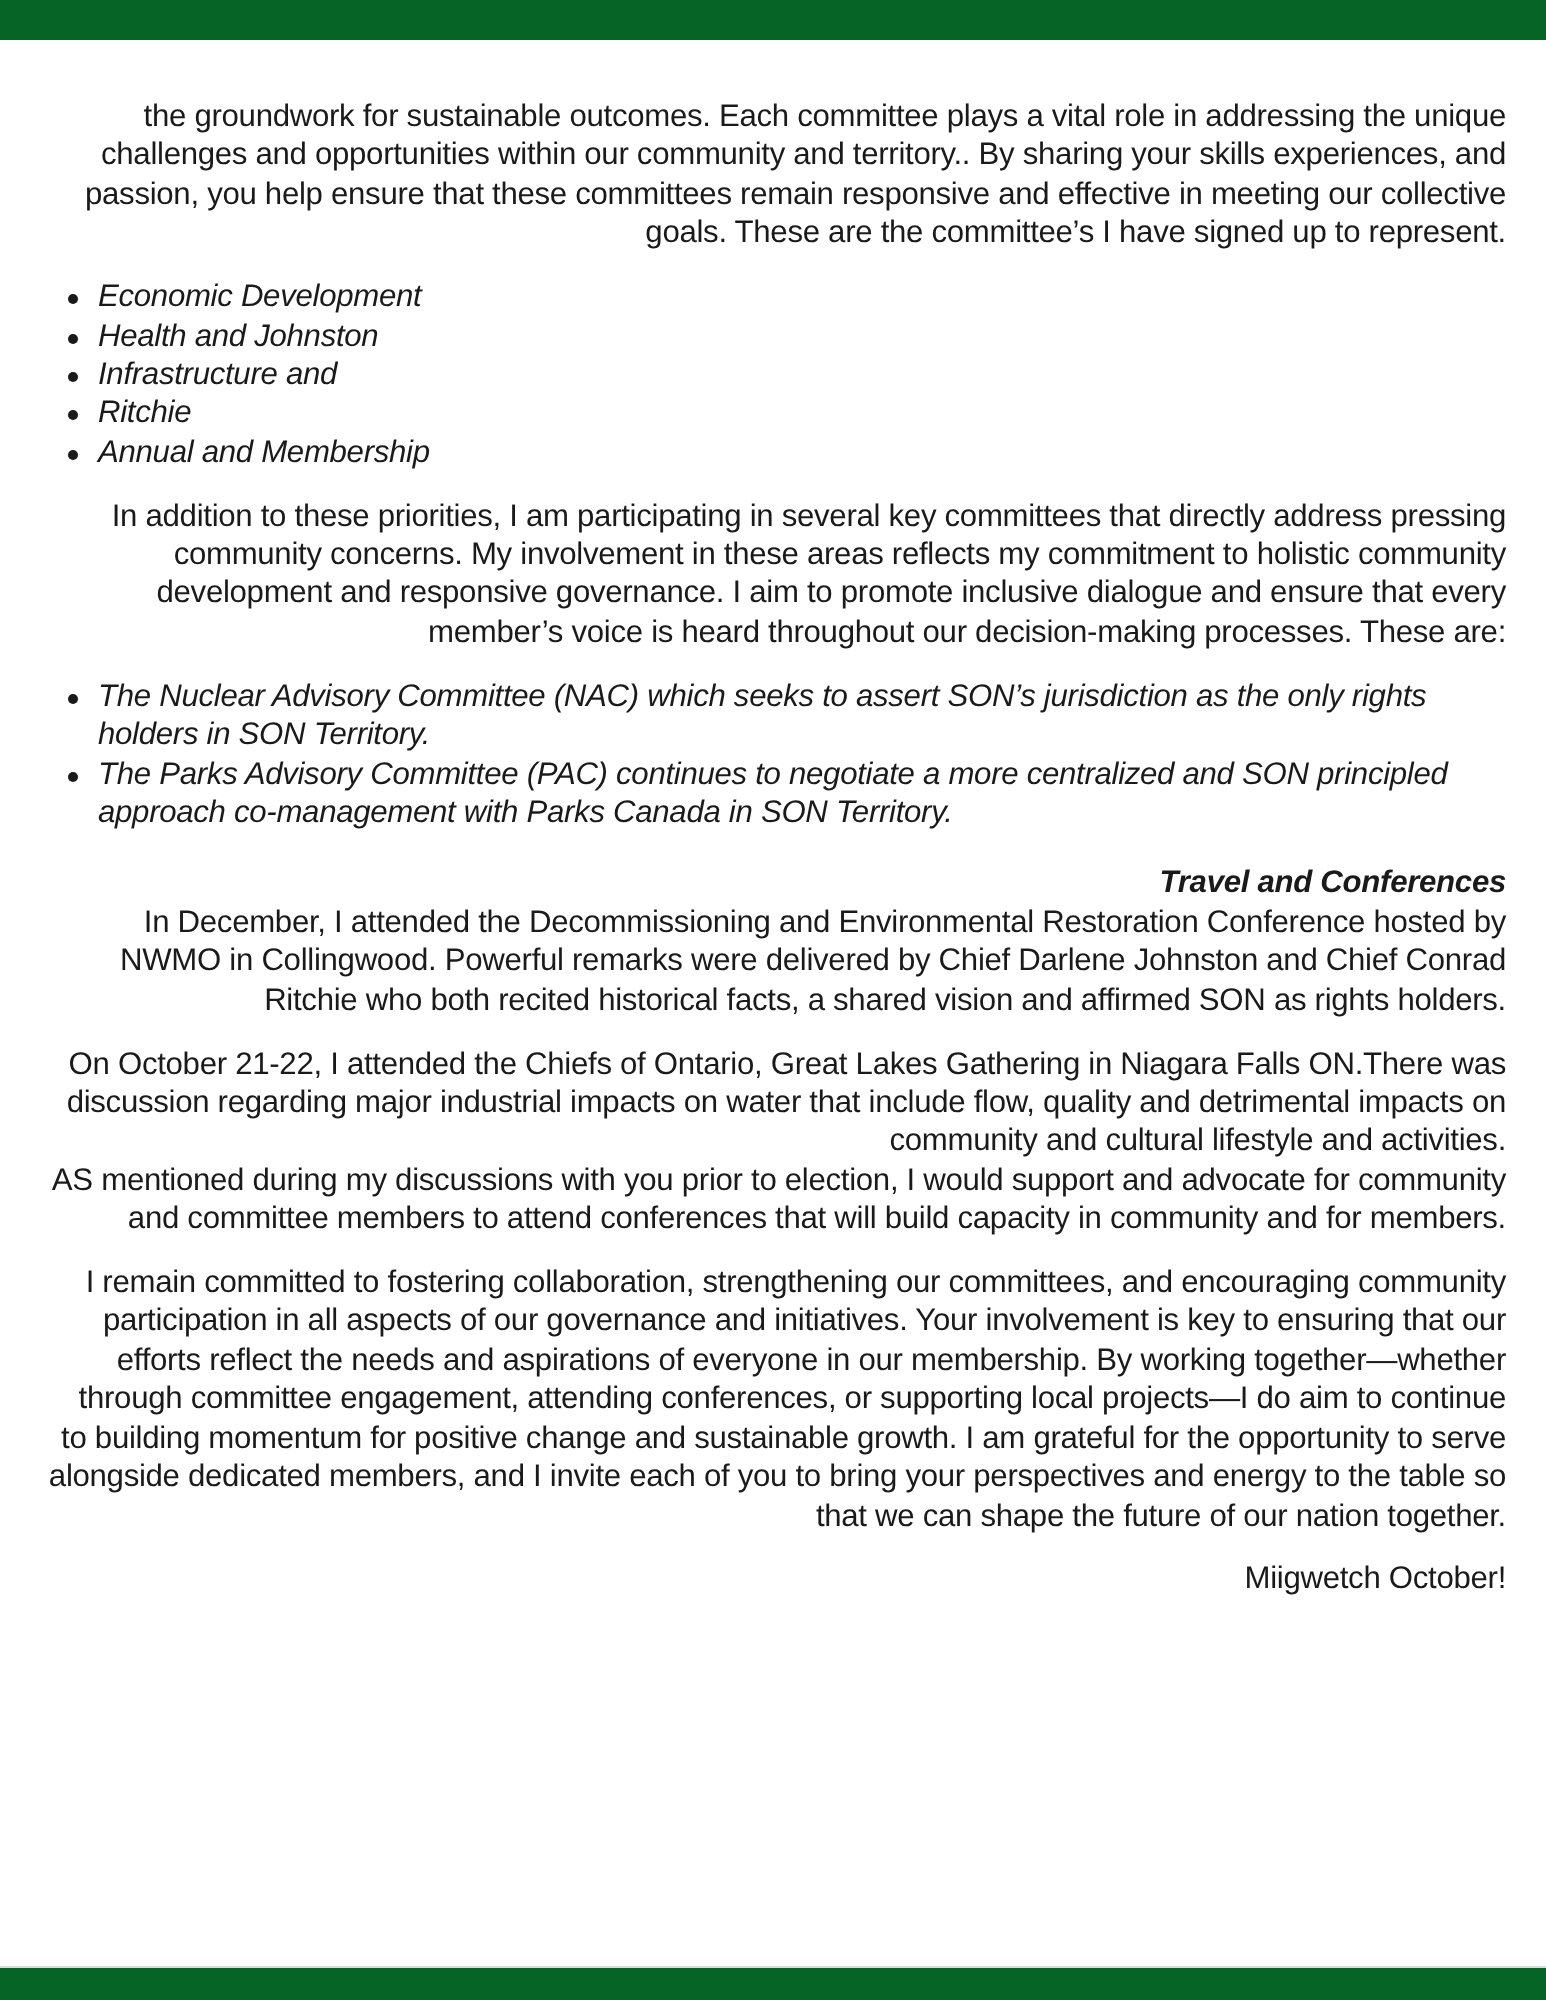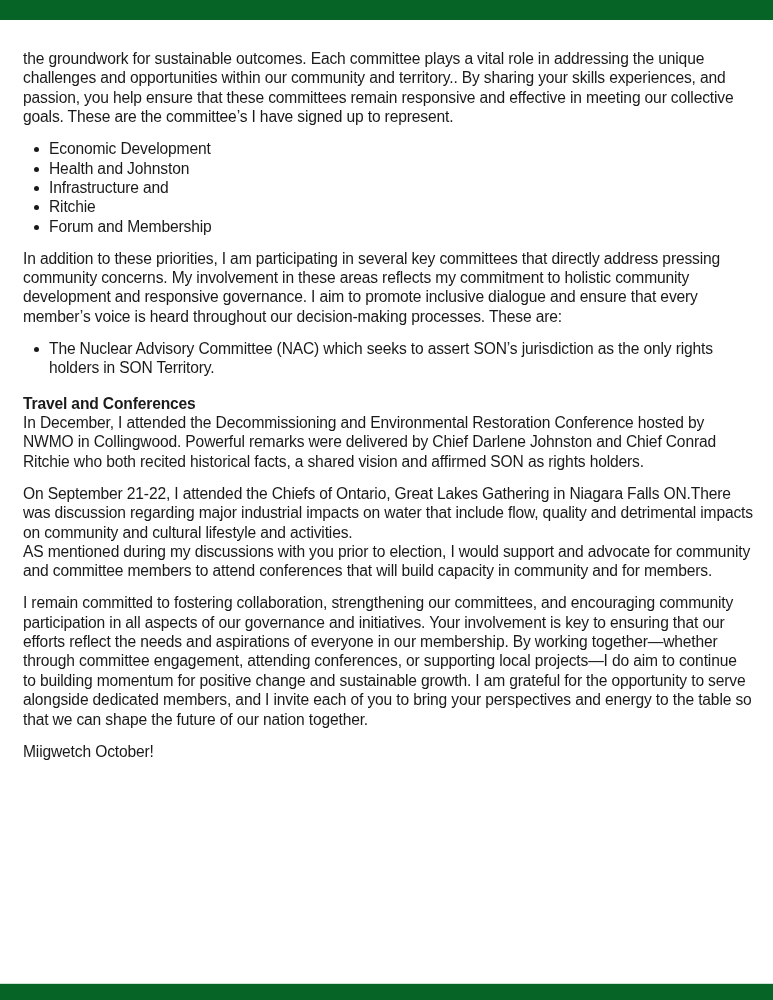--- a/index.html
+++ b/index.html
@@ -23,67 +23,69 @@
     }
     .content {
       position: absolute;
       left: 23px;
       top: 49px;
       width: 730px;
       font-size: 15.6px;
       line-height: 19.4px;
       letter-spacing: -0.15px;
     }
-    p { margin: 0; }
+    p { margin: 0; text-align: right; }
     .gap { margin-top: 12.5px; }
     ul {
       margin: 12.5px 0 0 0;
       padding-left: 26px;
       list-style: none;
+      font-style: italic;
     }
     ul li { position: relative; }
     ul li::before {
       content: "";
       position: absolute;
       left: -15px;
       top: 8px;
       width: 5px; height: 5px;
       border-radius: 50%;
       background: #1a1a1a;
     }
-    .heading { font-weight: bold; }
+    .heading { font-weight: bold; font-style: italic; }
     sup { font-size: 9px; line-height: 0; position: relative; top: -1px; }
   </style>
 </head>
 <body>
 
 <div class="bar-top"></div>
 
 <div class="content">
   <p>the groundwork for sustainable outcomes. Each committee plays a vital role in addressing the unique challenges and opportunities within our community and territory.. By sharing your skills experiences, and passion, you help ensure that these committees remain responsive and effective in meeting our collective goals. These are the committee’s I have signed up to represent.</p>
 
   <ul>
     <li>Economic Development</li>
     <li>Health and Johnston</li>
     <li>Infrastructure and</li>
     <li>Ritchie</li>
-    <li>Forum and Membership</li>
+    <li>Annual and Membership</li>
   </ul>
 
   <p class="gap">In addition to these priorities, I am participating in several key committees that directly address pressing community concerns.  My involvement in these areas reflects my commitment to holistic community development and responsive governance. I aim to promote inclusive dialogue and ensure that every member’s voice is heard throughout our decision-making processes. These are:</p>
 
   <ul>
     <li>The Nuclear Advisory Committee (NAC) which seeks to assert SON’s jurisdiction as the only rights holders in SON Territory.</li>
+    <li>The Parks Advisory Committee (PAC) continues to negotiate a more centralized and SON principled approach co-management with Parks Canada in SON Territory.</li>
   </ul>
 
   <p class="gap heading" style="margin-top:16px">Travel and Conferences</p>
   <p>In December, I attended the Decommissioning and Environmental Restoration Conference hosted by NWMO in Collingwood. Powerful remarks were delivered by Chief Darlene Johnston and Chief Conrad Ritchie who both recited historical facts, a shared vision and affirmed SON as rights holders.</p>
 
   <div class="gap">
-    <p>On September 21-22, I attended the Chiefs of Ontario, Great Lakes Gathering in Niagara Falls ON.There was discussion regarding major industrial impacts on water that include flow, quality and detrimental impacts on community and cultural lifestyle and activities.</p>
+    <p>On October 21-22, I attended the Chiefs of Ontario, Great Lakes Gathering in Niagara Falls ON.There was discussion regarding major industrial impacts on water that include flow, quality and detrimental impacts on community and cultural lifestyle and activities.</p>
     <p>AS mentioned during my discussions with you prior to election, I would support and advocate for community and committee members to attend conferences that will build capacity in community and for members.</p>
   </div>
 
   <p class="gap">I remain committed to fostering collaboration, strengthening our committees, and encouraging community participation in all aspects of our governance and initiatives. Your involvement is key to ensuring that our efforts reflect the needs and aspirations of everyone in our membership. By working together—whether through committee engagement, attending conferences, or supporting local projects—I do aim to continue to building momentum for positive change and sustainable growth. I am grateful for the opportunity to serve alongside dedicated members, and I invite each of you to bring your perspectives and energy to the table so that we can shape the future of our nation together.</p>
 
   <p class="gap">Miigwetch October!</p>
 </div>
 
 <div class="bar-bottom"></div>
 

